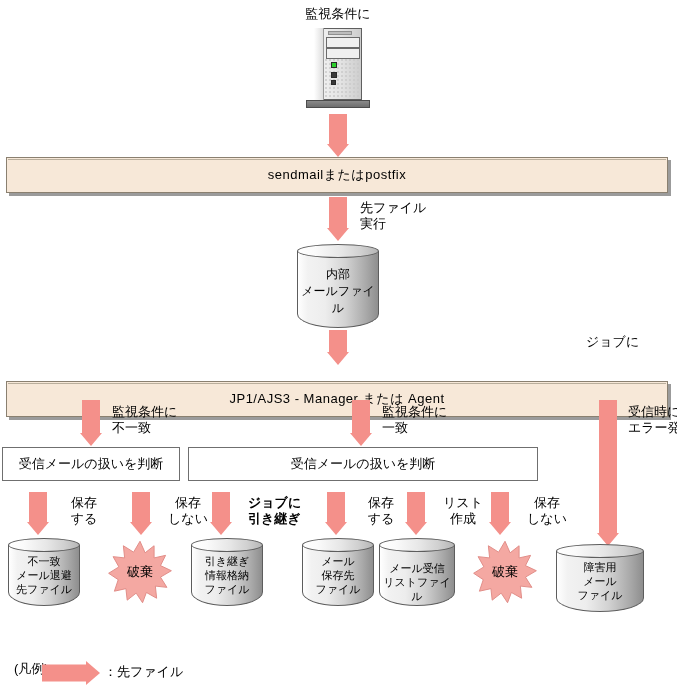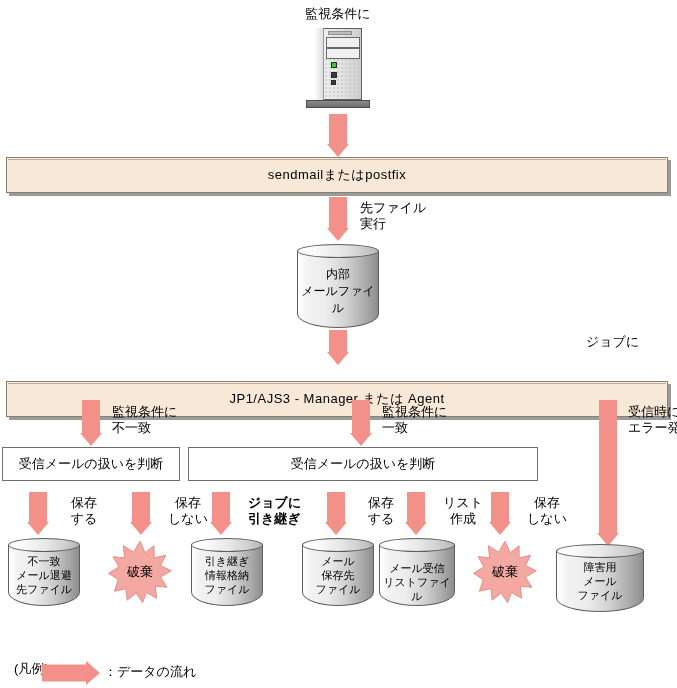--- a/index.html
+++ b/index.html
@@ -316,13 +316,13 @@
   </svg>
   <div class="btext">破棄</div>
 </div>
 
 <div class="legend-title" style="left:14px;top:660px;">(凡例)</div>
 
 <div class="arrow-right" style="left:42px;top:660px;width:58px;height:26px;">
   <div class="shaft" style="width:44px;height:17px;"></div>
   <div class="head" style="left:44px;"></div>
 </div>
-<div class="lbl" style="left:104px;top:664px;width:200px;">：データの流れ</div>
+<div class="lbl" style="left:104px;top:664px;width:200px;">：先ファイル</div>
 
 </body></html>

